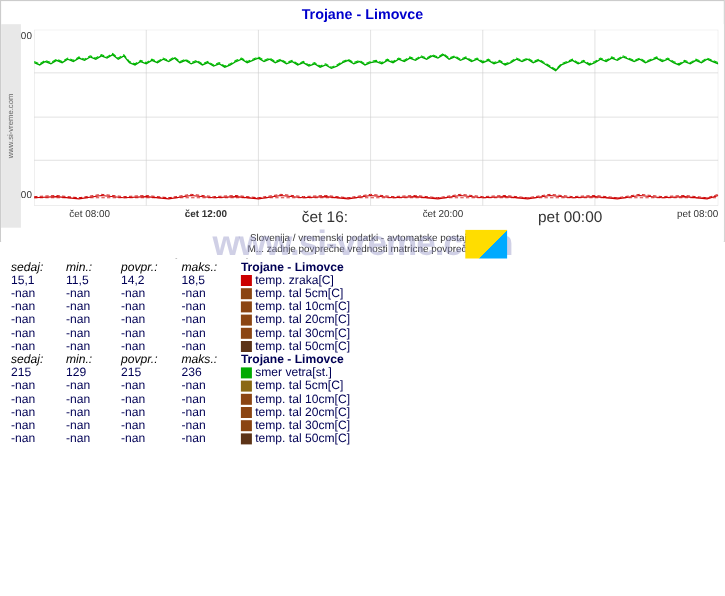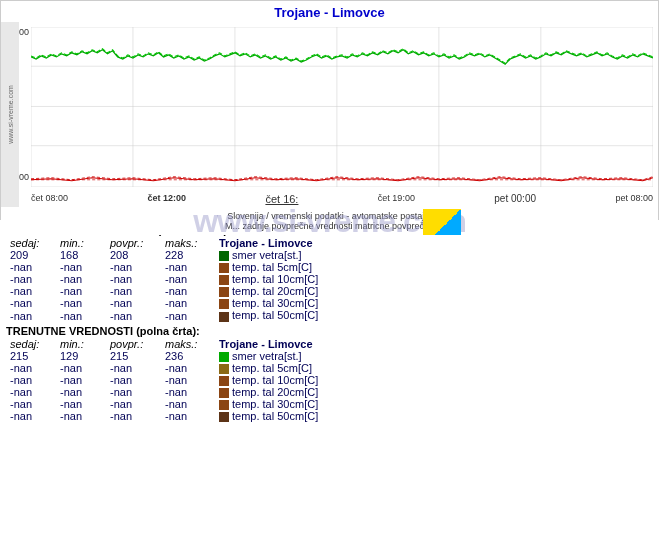--- a/index.html
+++ b/index.html
@@ -76,25 +76,25 @@
       <polyline points="0,28 5,30 10,27 15,29 20,26 25,28 30,25 35,27 40,24 45,26 50,23 55,25 60,22 65,24 70,21 75,25 80,22 85,28 90,30 95,27 100,29 105,26 110,28 115,25 120,27 125,24 130,28 135,26 140,29 145,27 150,30 155,28 160,31 165,29 170,32 175,30 180,27 185,25 190,28 195,26 200,24 205,27 210,25 215,28 220,26 225,29 230,27 235,30 240,28 245,31 250,29 255,32 260,30 265,33 270,31 275,28 280,26 285,29 290,27 295,30 300,28 305,27 310,29 315,26 320,28 325,25 330,27 335,24 340,26 345,23 350,25 355,22 360,24 365,21 370,25 375,23 380,26 385,24 390,27 395,25 400,28 405,26 410,29 415,27 420,30 425,28 430,25 435,27 440,25 445,28 450,26 455,29 460,32 465,35 470,30 475,28 480,26 485,29 490,27 495,30 500,28 505,25 510,27 515,24 520,26 525,23 530,25 535,27 540,25 545,28 550,26 555,24 560,27 565,25 570,28 575,30 580,27 585,29 590,26 595,28 600,25 605,27 610,29" fill="none" stroke="#00cc00" stroke-width="1" stroke-dasharray="4,2"></polyline>
 
       <polyline points="0,29 5,31 10,28 15,30 20,27 25,29 30,26 35,28 40,25 45,27 50,24 55,26 60,23 65,25 70,22 75,26 80,23 85,29 90,31 95,28 100,30 105,27 110,29 115,26 120,28 125,25 130,29 135,27 140,30 145,28 150,31 155,29 160,32 165,30 170,33 175,31 180,28 185,26 190,29 195,27 200,25 205,28 210,26 215,29 220,27 225,30 230,28 235,31 240,29 245,32 250,30 255,33 260,31 265,34 270,32 275,29 280,27 285,30 290,28 295,31 300,29 305,28 310,30 315,27 320,29 325,26 330,28 335,25 340,27 345,24 350,26 355,23 360,25 365,22 370,26 375,24 380,27 385,25 390,28 395,26 400,29 405,27 410,30 415,28 420,31 425,29 430,26 435,28 440,26 445,29 450,27 455,30 460,33 465,36 470,31 475,29 480,27 485,30 490,28 495,31 500,29 505,26 510,28 515,25 520,27 525,24 530,26 535,28 540,26 545,29 550,27 555,25 560,28 565,26 570,29 575,31 580,28 585,30 590,27 595,29 600,26 605,28 610,30" fill="none" stroke="#00aa00" stroke-width="1.2"></polyline>
 
       <polyline points="0,147 20,146 40,148 60,145 80,147 100,146 120,148 140,145 160,147 180,146 200,148 220,145 240,147 260,146 280,148 300,145 320,147 340,146 360,148 380,145 400,147 420,146 440,148 460,145 480,147 500,146 520,148 540,145 560,147 580,146 600,148 610,145" fill="none" stroke="#cc0000" stroke-width="0.8" stroke-dasharray="3,2"></polyline>
 
       <polyline points="0,148 20,147 40,149 60,146 80,148 100,147 120,149 140,146 160,148 180,147 200,149 220,146 240,148 260,147 280,149 300,146 320,148 340,147 360,149 380,146 400,148 420,147 440,149 460,146 480,148 500,147 520,149 540,146 560,148 580,147 600,149 610,146" fill="none" stroke="#cc0000" stroke-width="1"></polyline>
     </svg>
 
     <div style="position:absolute; left:30px; right:5px; bottom:2px; display:flex; justify-content:space-between;">
-      <span style="font-size:9px; color:#333;">čet 08:00</span>
+      <span style="font-size:9px; color:#333;margin-left:32px;">čet 08:00</span>
       <span style="font-size:9px; color:#333;font-weight:bold;">čet 12:00</span>
-      <span style="font-size:11px; color:#333;text-decoration:underline;">čet 16:</span>
-      <span style="font-size:9px; color:#333;">čet 19:00</span>
-      <span style="font-size:10px; color:#333;">pet 00:00</span>
+      <span style="font-size:14px; color:#333;">čet 16:</span>
+      <span style="font-size:9px; color:#333;">čet 20:00</span>
+      <span style="font-size:14px; color:#333;">pet 00:00</span>
       <span style="font-size:9px; color:#333;">pet 08:00</span>
     </div>
   </div>
 
   <div style="position:relative; height:28px; background:#fff; overflow:hidden; display:flex; align-items:center; justify-content:center;">
     <div style="text-align:center; font-size:9px; color:#333; z-index:1; position:relative;">
       <div>Slovenija / vremenski podatki - avtomatske postaje,</div>
       <div>M... zadnje  povprečne vrednosti matricne  povprečne</div>
     </div>
 
@@ -115,25 +115,25 @@
         <tr>
           <td style="font-style:italic; color:#000; width:50px;">sedaj:</td>
           <td style="font-style:italic; color:#000; width:50px;">min.:</td>
           <td style="font-style:italic; color:#000; width:55px;">povpr.:</td>
           <td style="font-style:italic; color:#000; width:50px;">maks.:</td>
           <td style="font-weight:bold; color:#000055; padding-left:8px;">Trojane - Limovce</td>
         </tr>
       </thead>
       <tbody id="historical-tbody">
           <tr>
-            <td style="color: rgb(0, 0, 85);">209</td>
-            <td style="color: rgb(0, 0, 85);">168</td>
-            <td style="color: rgb(0, 0, 85);">208</td>
-            <td style="color: rgb(0, 0, 85);">228</td>
-            <td style="padding-left: 8px;"><span style="display: inline-block; width: 10px; height: 10px; background-color: rgb(0, 102, 0); margin-right: 3px; vertical-align: middle;"></span><span>smer vetra[st.]</span></td>
+            <td style="color: rgb(0, 0, 85);">15,1</td>
+            <td style="color: rgb(0, 0, 85);">11,5</td>
+            <td style="color: rgb(0, 0, 85);">14,2</td>
+            <td style="color: rgb(0, 0, 85);">18,5</td>
+            <td style="padding-left: 8px;"><span style="display: inline-block; width: 10px; height: 10px; background-color: rgb(204, 0, 0); margin-right: 3px; vertical-align: middle;"></span><span>temp. zraka[C]</span></td>
           </tr>
           <tr>
             <td style="color: rgb(0, 0, 85);">-nan</td>
             <td style="color: rgb(0, 0, 85);">-nan</td>
             <td style="color: rgb(0, 0, 85);">-nan</td>
             <td style="color: rgb(0, 0, 85);">-nan</td>
             <td style="padding-left: 8px;"><span style="display: inline-block; width: 10px; height: 10px; background-color: rgb(139, 69, 19); margin-right: 3px; vertical-align: middle;"></span><span>temp. tal  5cm[C]</span></td>
           </tr>
           <tr>
             <td style="color: rgb(0, 0, 85);">-nan</td>
@@ -161,21 +161,20 @@
             <td style="color: rgb(0, 0, 85);">-nan</td>
             <td style="color: rgb(0, 0, 85);">-nan</td>
             <td style="color: rgb(0, 0, 85);">-nan</td>
             <td style="padding-left: 8px;"><span style="display: inline-block; width: 10px; height: 10px; background-color: rgb(92, 51, 23); margin-right: 3px; vertical-align: middle;"></span><span>temp. tal 50cm[C]</span></td>
           </tr>
         </tbody>
     </table>
   </div>
 
   <div>
-    <div style="font-weight:bold; font-size:11px; color:#000; margin: 3px 0 1px 0;">TRENUTNE VREDNOSTI (polna črta):</div>
     <table class="data-table">
       <thead>
         <tr>
           <td style="font-style:italic; color:#000; width:50px;">sedaj:</td>
           <td style="font-style:italic; color:#000; width:50px;">min.:</td>
           <td style="font-style:italic; color:#000; width:55px;">povpr.:</td>
           <td style="font-style:italic; color:#000; width:50px;">maks.:</td>
           <td style="font-weight:bold; color:#000055; padding-left:8px;">Trojane - Limovce</td>
         </tr>
       </thead>

